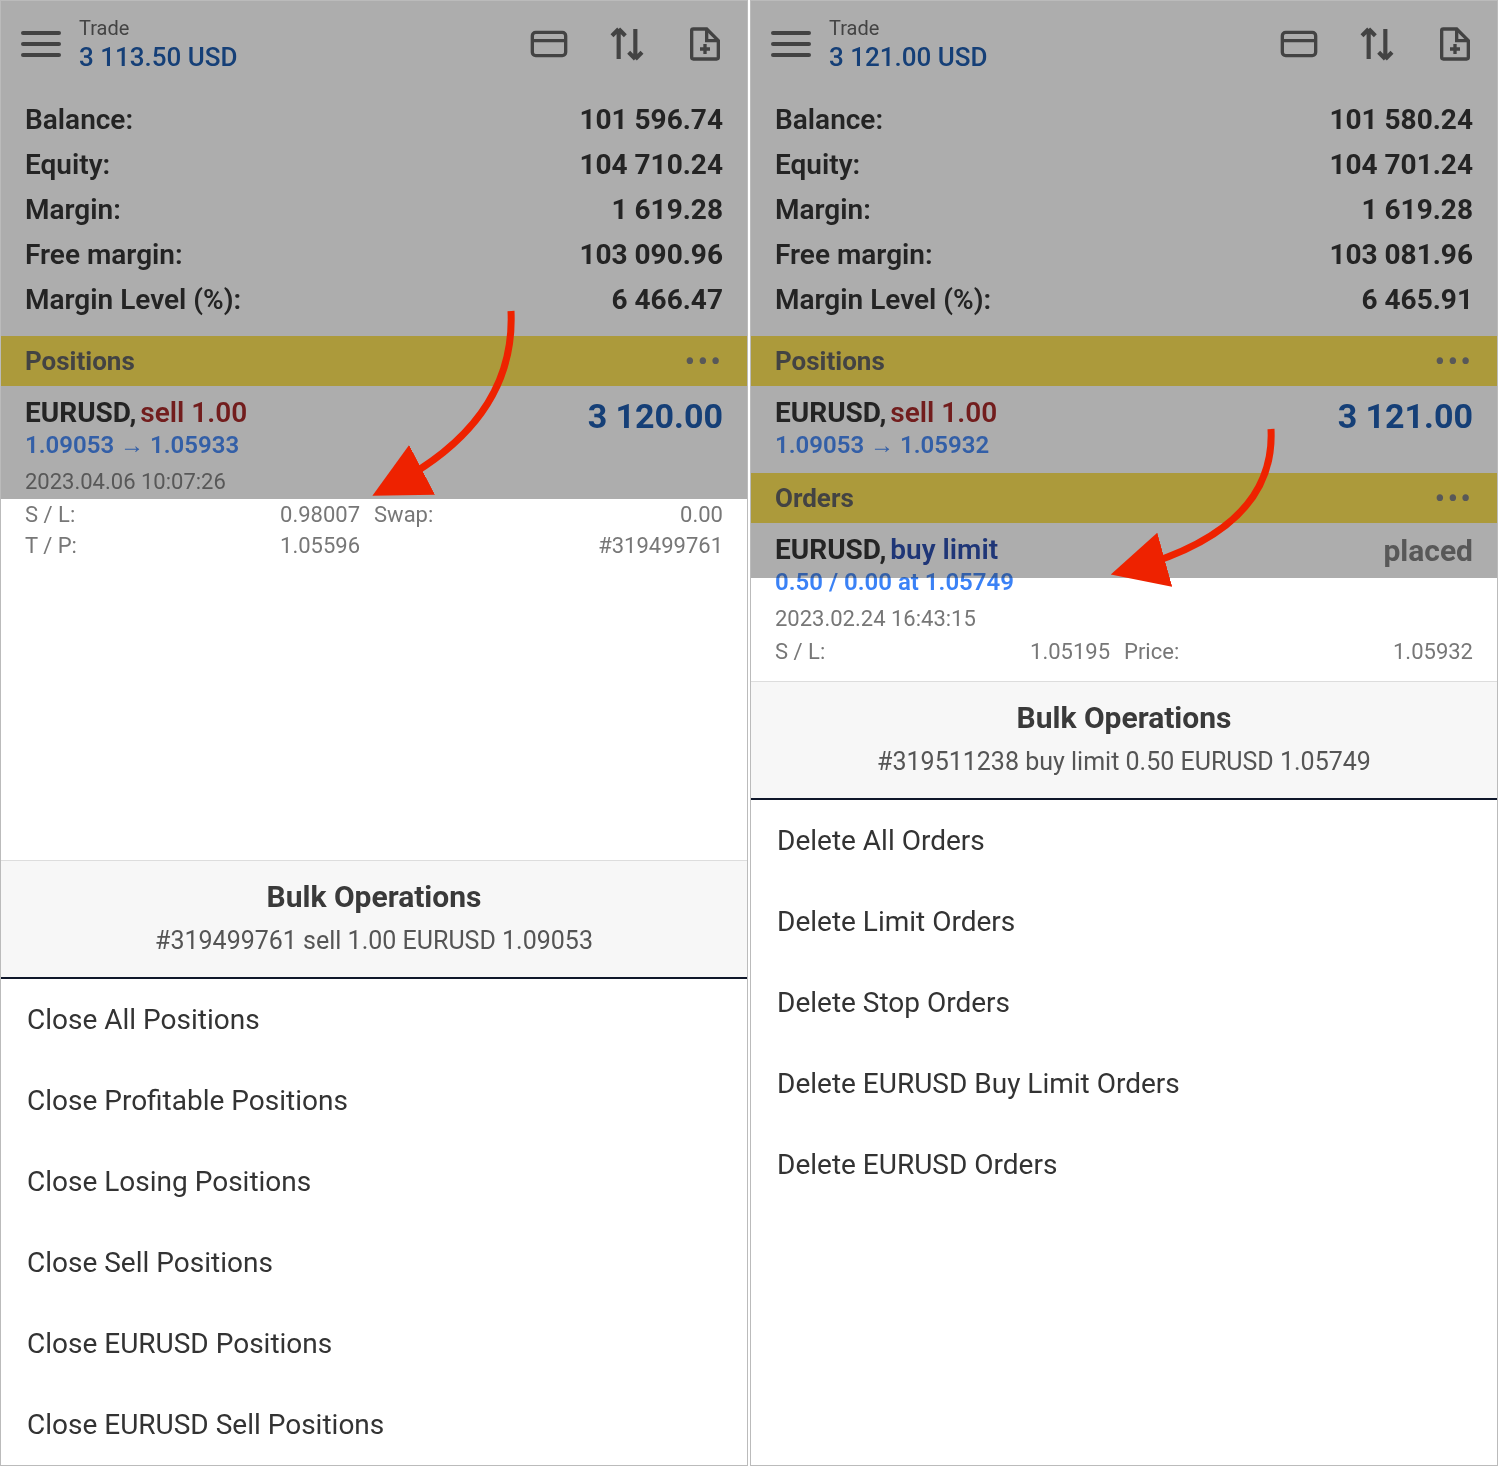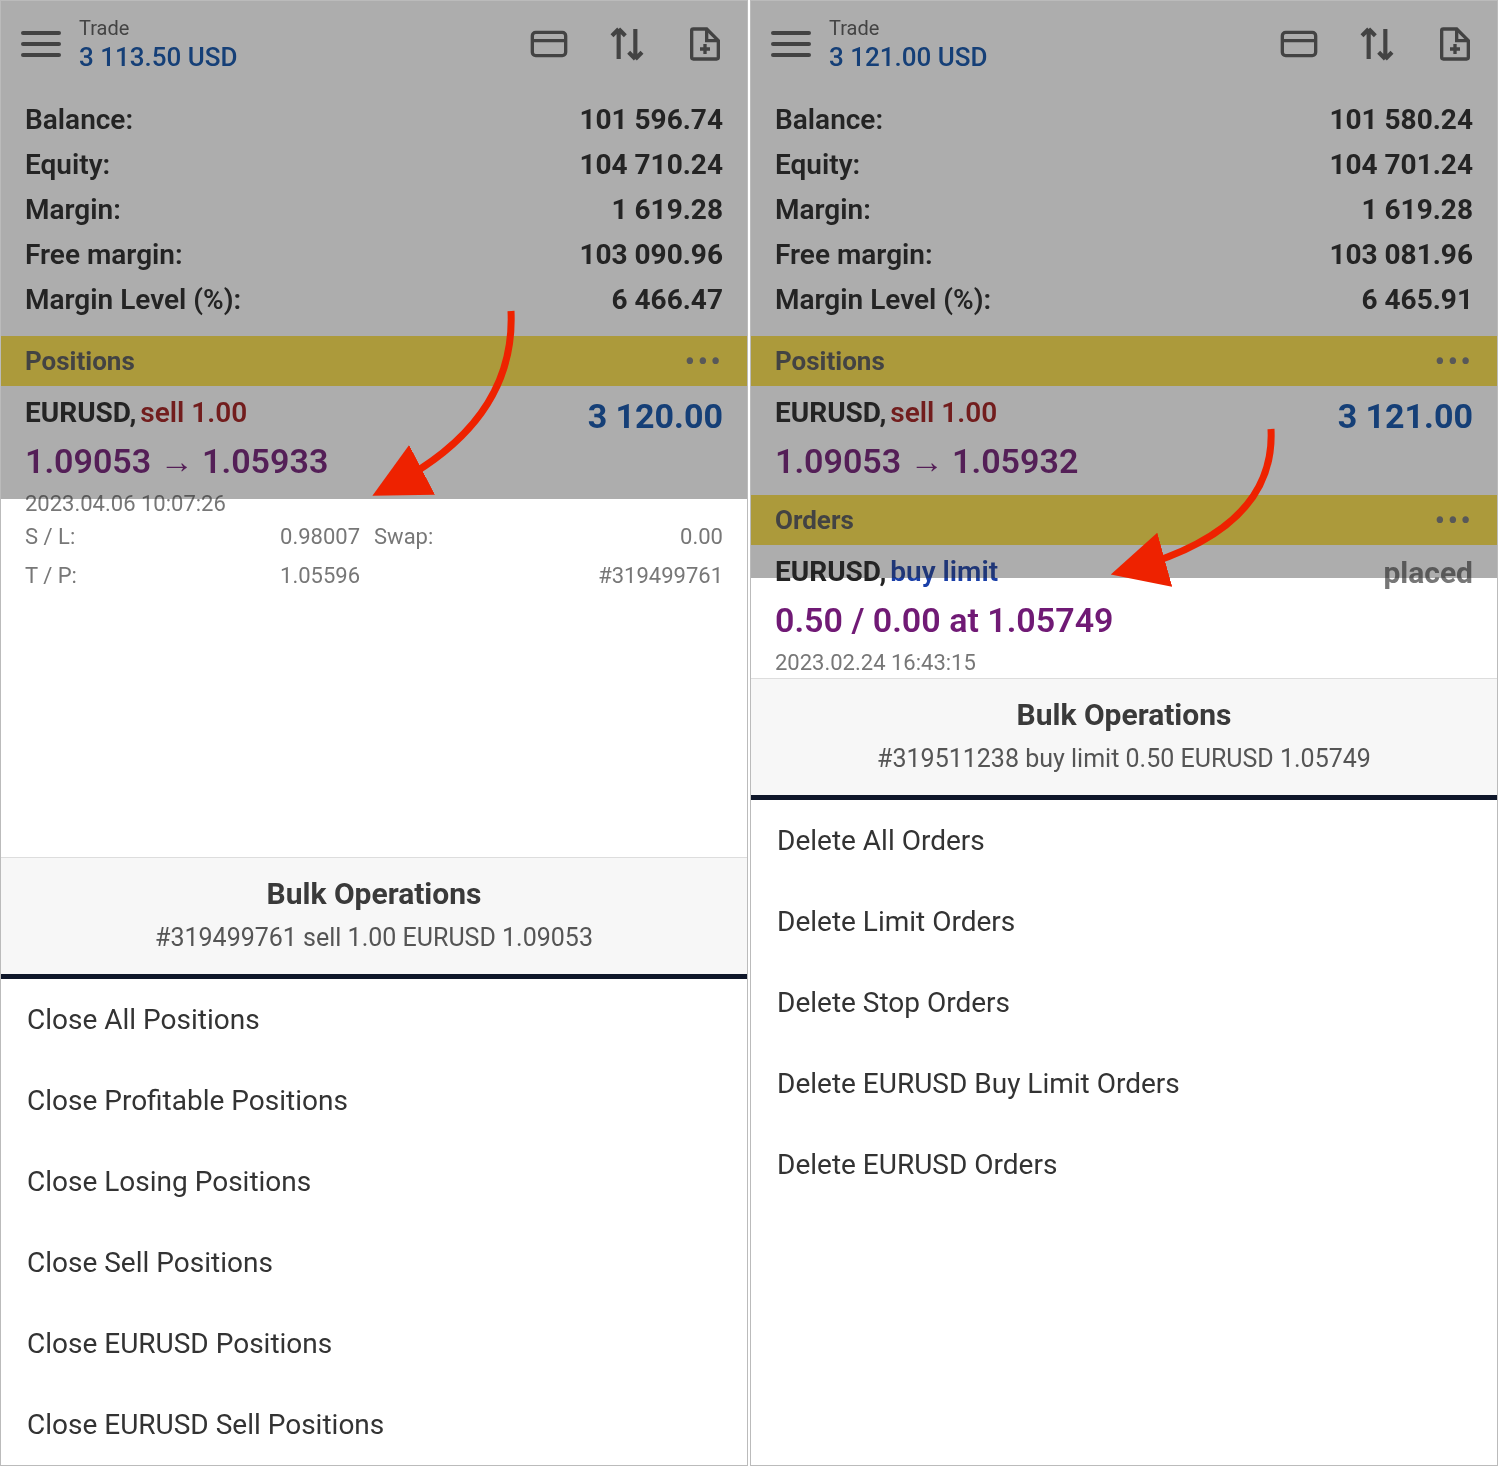--- a/index.html
+++ b/index.html
@@ -21,29 +21,29 @@
   .acct-row .lab { font-weight: 600; color: #222; }
   .acct-row .val { font-weight: 700; color: #222; }
   .section-head { background: #fde047; padding: 10px 24px; display: flex; justify-content: space-between; align-items: center; }
   .section-head .t { font-size: 26px; font-weight: 700; color: #555; }
   .dots { color: #777; font-size: 32px; letter-spacing: 2px; line-height: 10px; }
   .pos { padding: 10px 24px; }
   .pos-top { display: flex; justify-content: space-between; align-items: flex-start; }
   .pos-sym { font-size: 28px; font-weight: 700; color: #222; }
   .sell { color: #a01818; font-weight: 600; }
   .buy { color: #1a3fa8; font-weight: 600; }
-  .pos-prices { font-size: 34px; color: #701a75; font-weight: 600; margin-top: 12px; }
+  .pos-prices { font-size: 24px; color: #3b82f6; font-weight: 600; margin-top: 2px; }
   .pos-pl-blue { font-size: 34px; font-weight: 700; color: #0a4ea8; }
   .pos-placed { font-size: 30px; font-weight: 700; color: #777; }
   .pos-date { font-size: 22px; color: #777; margin-top: 10px; }
-  .pos-grid { display: grid; grid-template-columns: 1fr 1.4fr 1fr 1.6fr; row-gap: 14px; margin-top: 8px; font-size: 22px; color: #777; }
+  .pos-grid { display: grid; grid-template-columns: 1fr 1.4fr 1fr 1.6fr; row-gap: 6px; margin-top: 8px; font-size: 22px; color: #777; }
   .pos-grid .r { text-align: right; }
   .sheet { position: absolute; left: 0; right: 0; bottom: 0; background: #fff; z-index: 3; border-top: 1px solid #ddd; overflow: hidden; }
   .overlay-clip-left { height: 498px; }
-  .sheet-head { text-align: center; padding: 18px 20px 10px; border-bottom: 5px solid #0f172a; background: #f7f7f7; }
+  .sheet-head { text-align: center; padding: 18px 20px 10px; border-bottom: 2px solid #0f172a; background: #f7f7f7; }
   .sheet-title { font-size: 30px; font-weight: 700; color: #3a3a3a; }
   .sheet-sub { font-size: 25px; color: #555; margin-top: 12px; padding-bottom: 12px;}
   .sheet-item { padding: 24px 26px; font-size: 28px; color: #333; cursor: pointer; }
   .arrow { position: absolute; z-index: 5; pointer-events: none; }
   svg { display: block; }
 </style>
 </head>
 <body>
 
 <div class="container">

